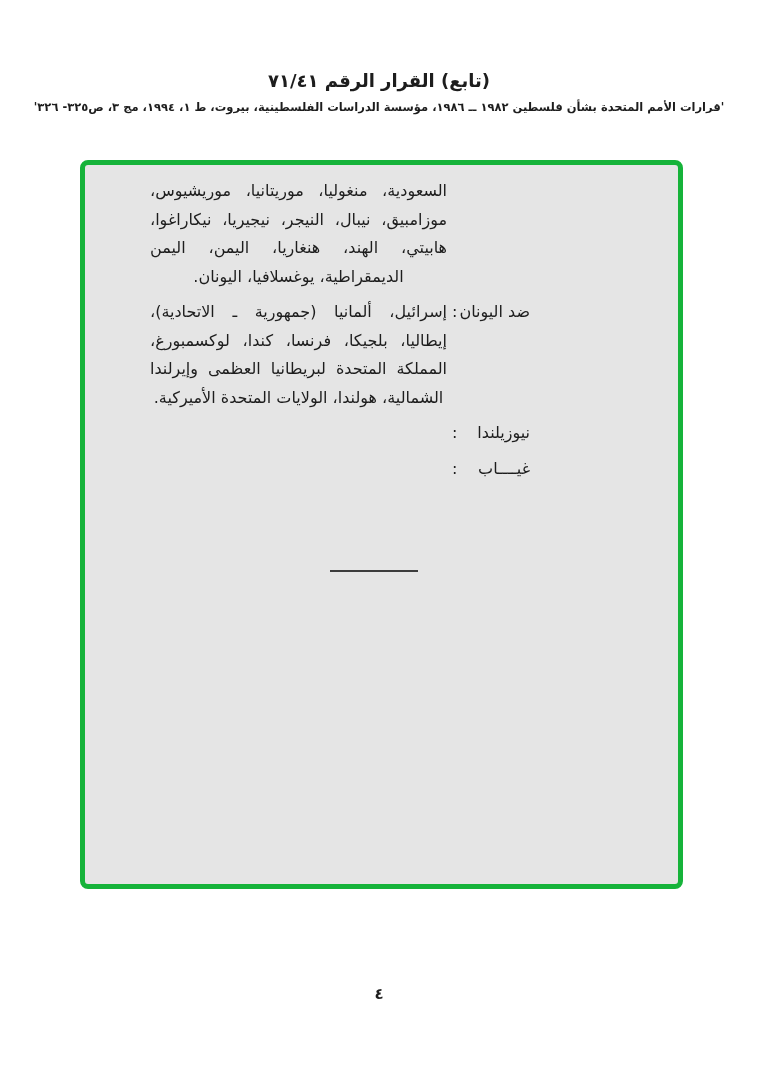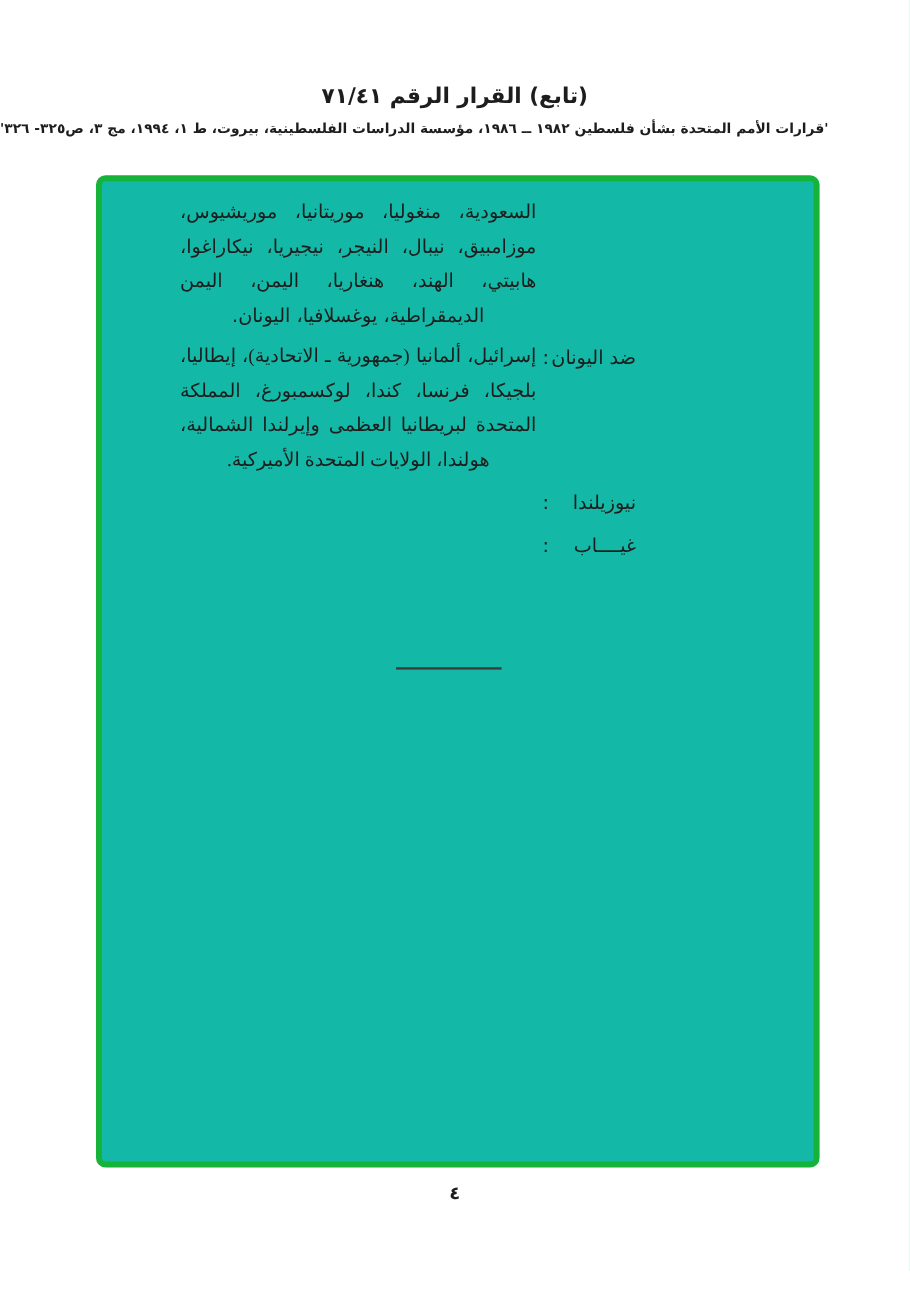--- a/index.html
+++ b/index.html
@@ -24,35 +24,35 @@
     font-size: 18px;
     font-weight: bold;
     letter-spacing: 0.5px;
     direction: rtl;
   }
   .doc-citation {
     position: absolute;
     top: 100px;
     left: 0;
     width: 100%;
-    text-align: left;
+    text-align: center;
     font-size: 11.5px;
     font-weight: bold;
     white-space: nowrap;
     direction: rtl;
   }
   .green-box {
     position: absolute;
     left: 80px;
-    top: 146px;
+    top: 160px;
     width: 603px;
-    height: 827px;
+    height: 729px;
     border: 5px solid #16b33a;
     border-radius: 8px;
-    background: #14b8a6;
+    background: #e5e5e5;
   }
   .text-area {
     position: absolute;
     top: 12px;
     right: 148px;
     width: 380px;
     direction: rtl;
     font-size: 16px;
     line-height: 28.5px;
   }
@@ -75,21 +75,20 @@
     justify-content: space-between;
     align-items: flex-start;
     white-space: nowrap;
   }
   .entry-label .sep { padding-left: 2px; }
   .entry-body {
     flex: 0 0 297px;
     margin-right: 3px;
     text-align: justify;
     text-align-last: center;
-    font-family: Liberation Serif, serif;
   }
   .divider {
     position: absolute;
     left: 245px;
     top: 405px;
     width: 88px;
     height: 0;
     border-top: 2px solid #3c3c3c;
   }
   .page-number {

